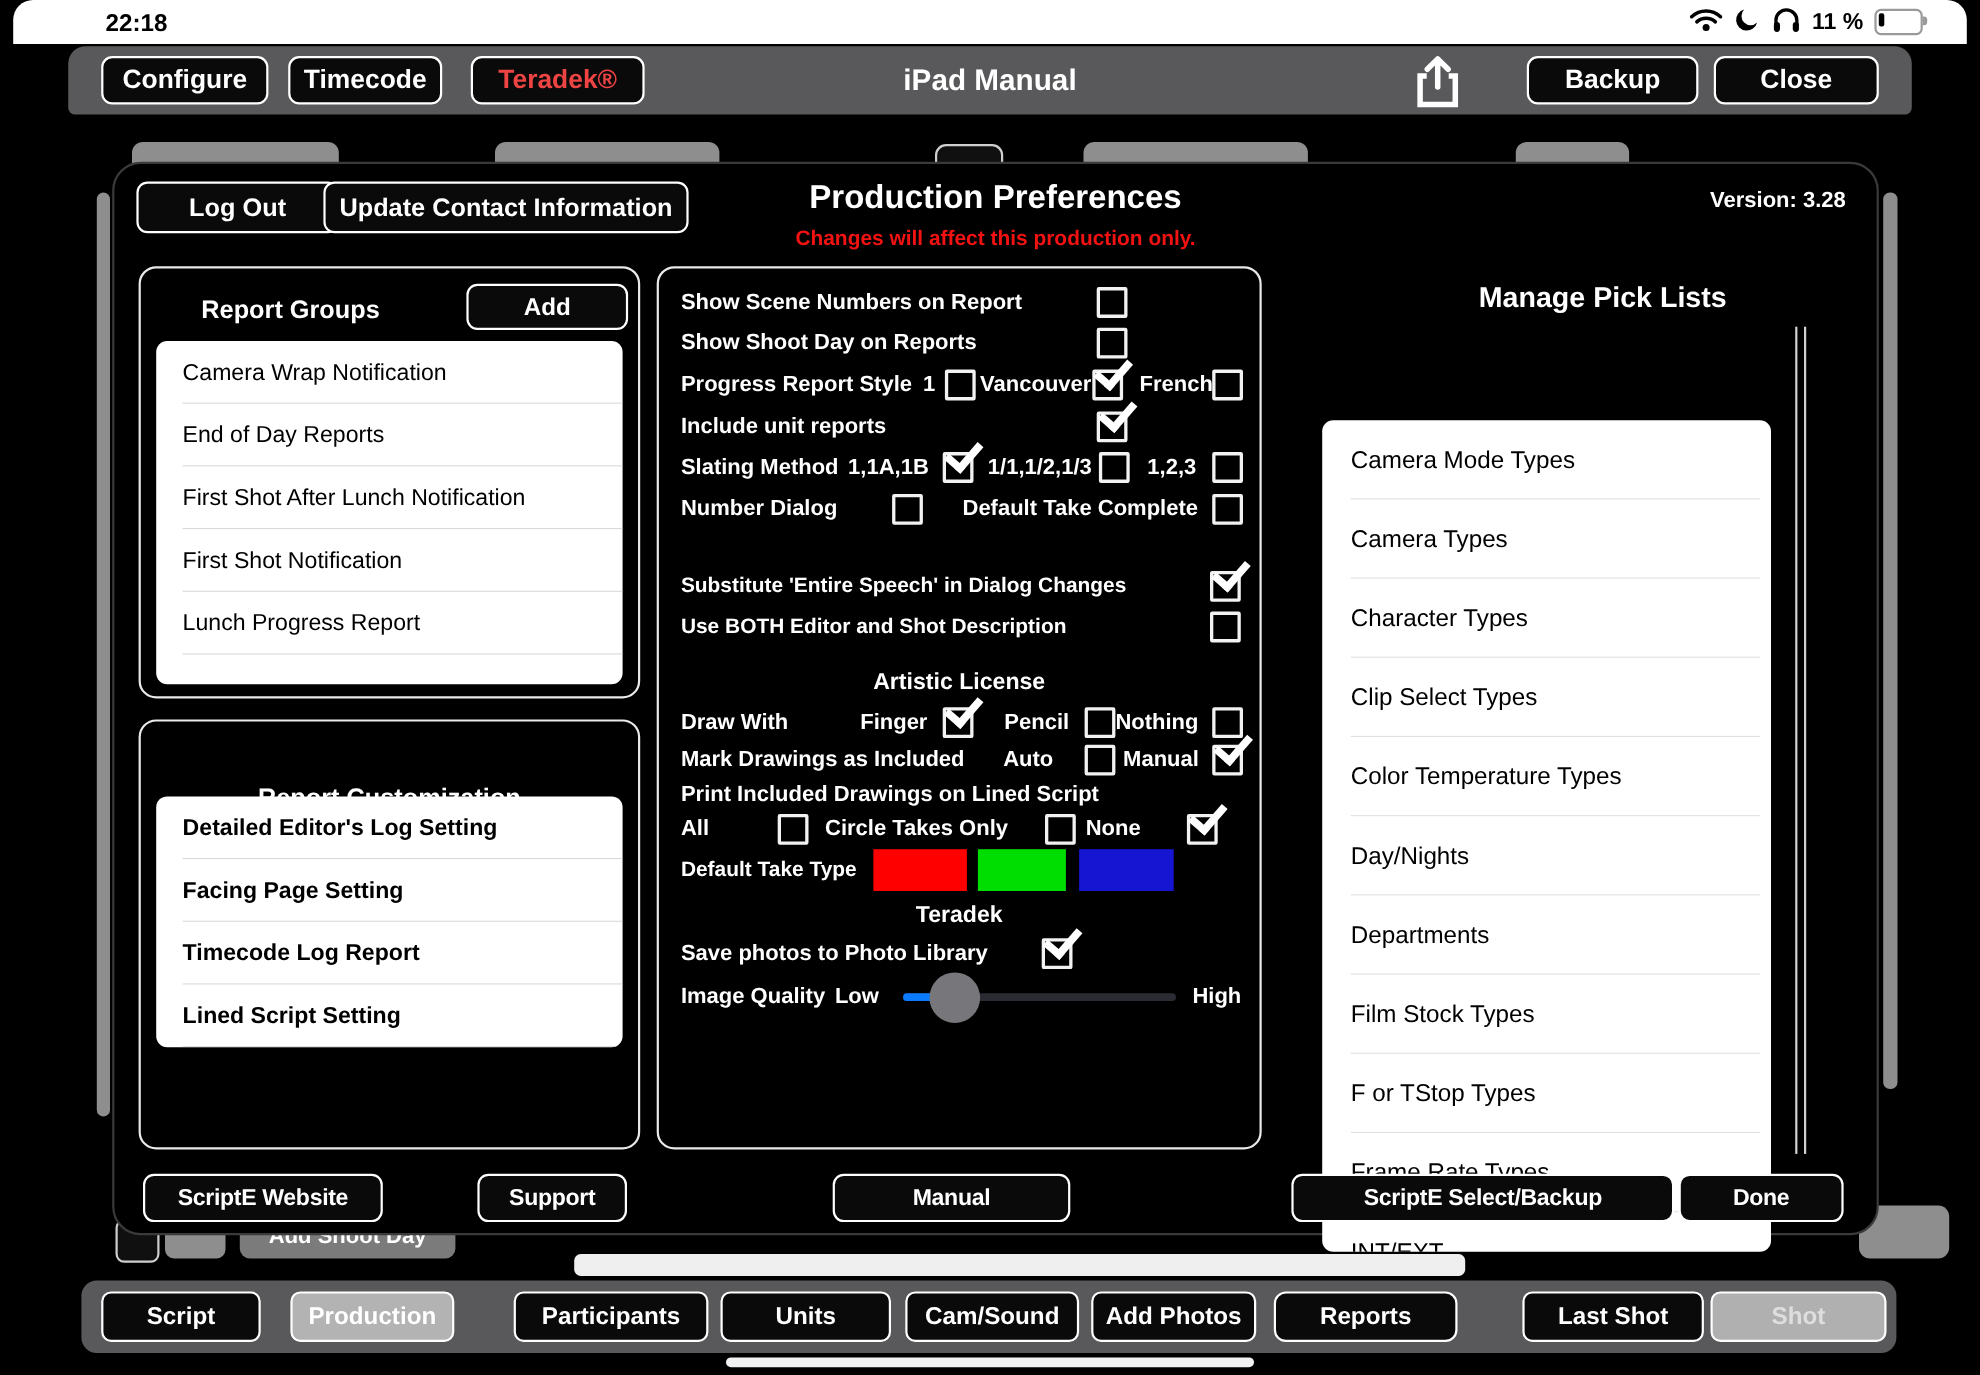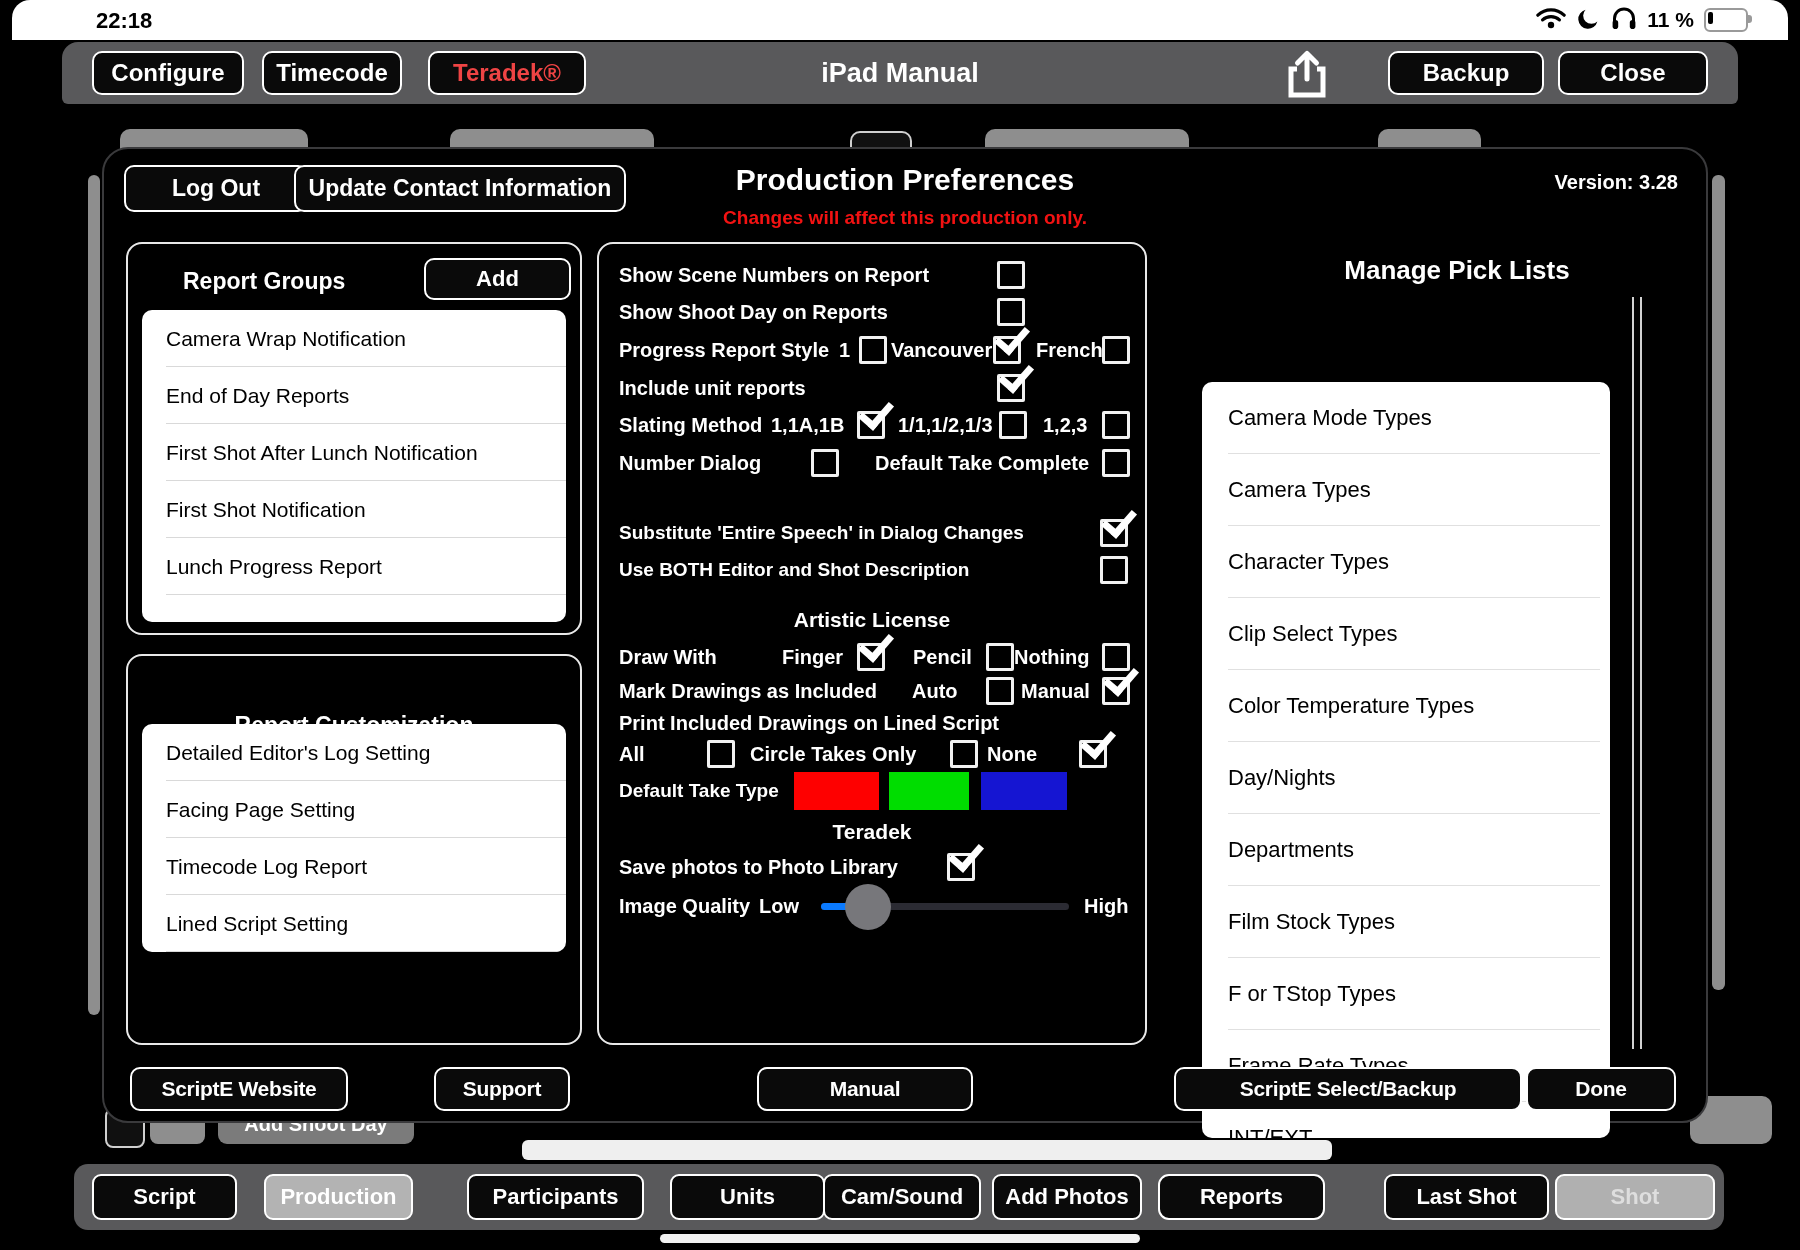--- a/index.html
+++ b/index.html
@@ -142,21 +142,21 @@
     <div class="lrow">Camera Wrap Notification</div>
         <div class="lrow">End of Day Reports</div>
         <div class="lrow">First Shot After Lunch Notification</div>
         <div class="lrow">First Shot Notification</div>
         <div class="lrow">Lunch Progress Report</div>
       </div>
   </div>
 
   <div class="panel" style="left:22px;top:505px;width:456px;height:391px;">
     <div class="panel-hdr abs" style="left:0;top:24px;width:100%;text-align:center;margin-top:32px;">Report Customization</div>
-    <div class="card" style="left:14px;top:68px;width:424px;height:228px;">
+    <div class="card" style="left:14px;top:68px;width:424px;height:228px;font-weight:bold;">
 
     <div class="lrow">Detailed Editor's Log Setting</div>
         <div class="lrow">Facing Page Setting</div>
         <div class="lrow">Timecode Log Report</div>
         <div class="lrow">Lined Script Setting</div>
         <div class="lrow">Editor Log Report</div>
         <div class="lrow">Editor Log Pad Report</div>
       </div>
   </div>
 
@@ -286,20 +286,20 @@
   <div class="btn" style="left:1070px;top:918px;width:348px;height:44px;font-size:21px;letter-spacing:-0.3px;">ScriptE Select/Backup</div>
   <div class="btn" style="left:1422px;top:918px;width:150px;height:44px;font-size:21px;letter-spacing:-0.3px;">Done</div>
 </div>
 
 <div class="toolbar-bottom"></div>
 <div>
 
 <div class="tb-item" style="left: 92px; width: 145px; top: 1174px; position: absolute;">Script</div>
     <div class="tb-item active" style="left: 264px; width: 149px; top: 1174px; position: absolute;">Production</div>
     <div class="tb-item" style="left: 467px; width: 177px; top: 1174px; position: absolute;">Participants</div>
-    <div class="tb-item" style="left: 655px; width: 155px; top: 1174px; position: absolute; margin-left: 15px;">Units</div>
+    <div class="tb-item" style="left: 655px; width: 155px; top: 1174px; position: absolute;">Units</div>
     <div class="tb-item" style="left: 823px; width: 158px; top: 1174px; position: absolute;">Cam/Sound</div>
     <div class="tb-item" style="left: 992px; width: 150px; top: 1174px; position: absolute;">Add Photos</div>
     <div class="tb-item" style="left: 1158px; width: 167px; top: 1174px; position: absolute; border-radius: 11px;">Reports</div>
     <div class="tb-item" style="left: 1384px; width: 165px; top: 1174px; position: absolute;">Last Shot</div>
     <div class="tb-item disabled" style="left: 1555px; width: 160px; top: 1174px; position: absolute;">Shot</div>
   </div>
 <div class="home-indicator"></div>
 
 </body></html>

